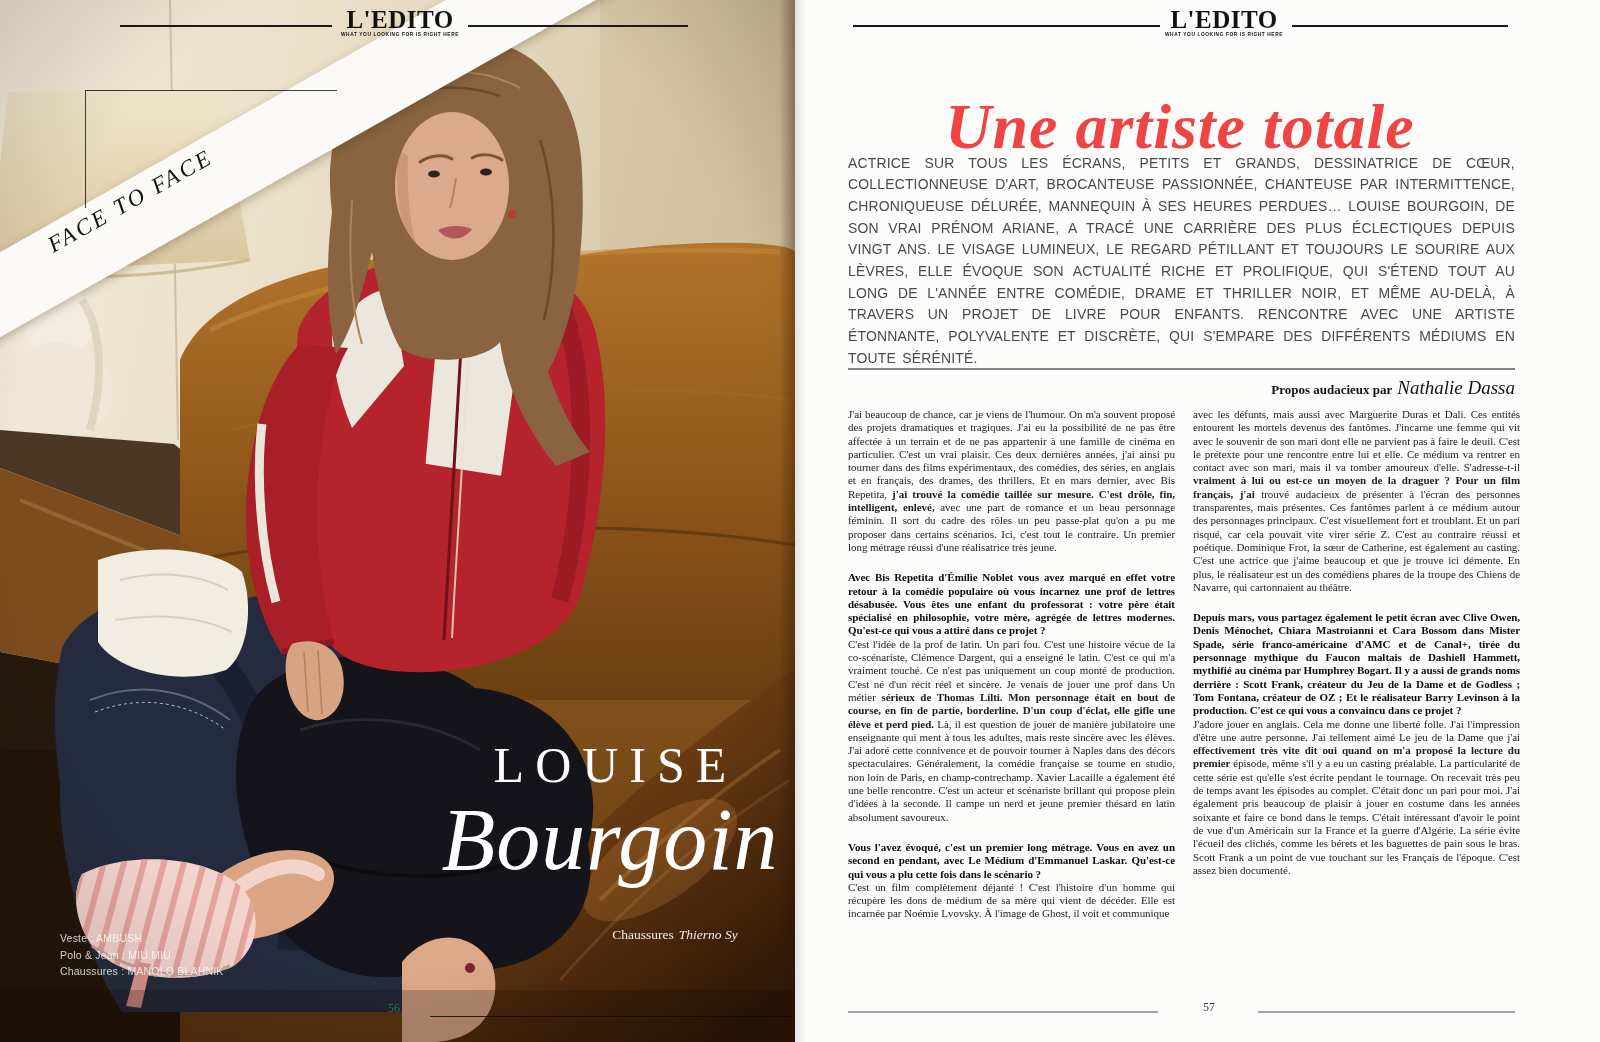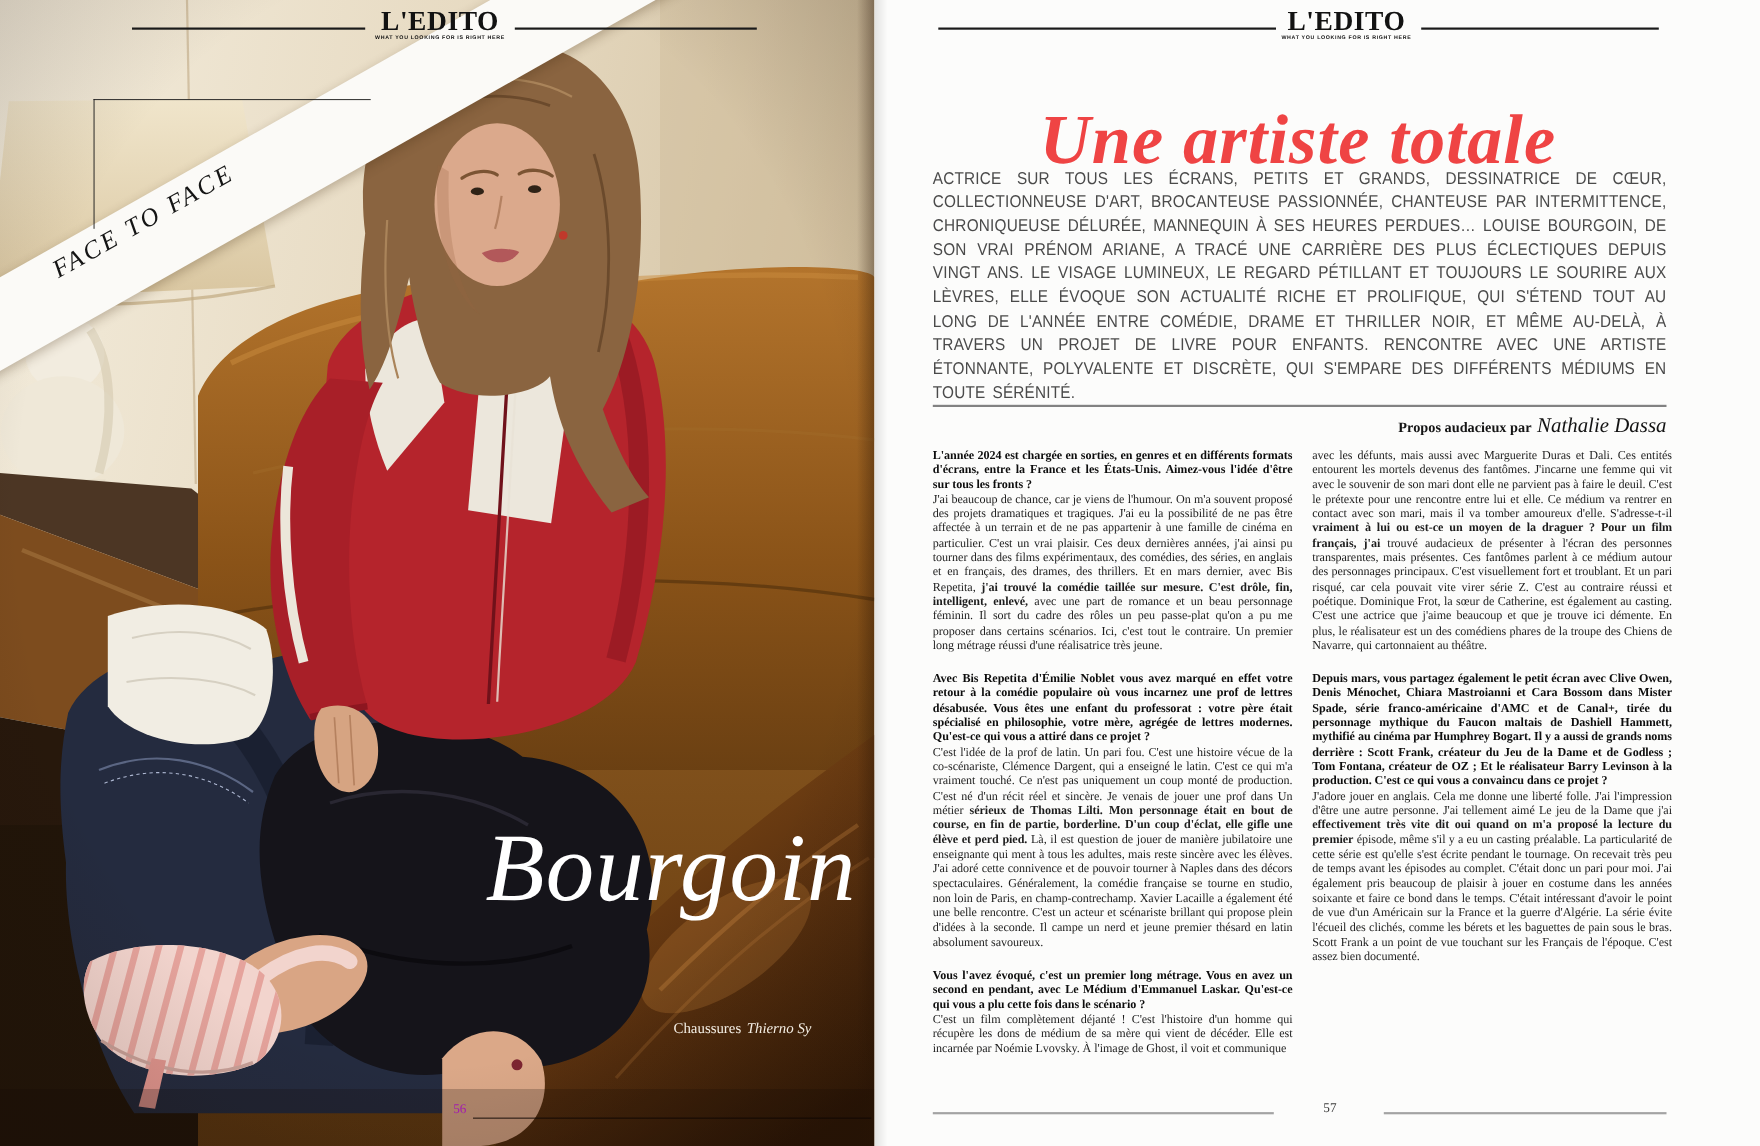--- a/index.html
+++ b/index.html
@@ -25,21 +25,21 @@
   .hline.thin{height:1.5px;}
   
   .name-block{position:absolute;left:430px;top:740px;width:360px;text-align:center;color:#ffffff;z-index:6;}
   .name-first{font:400 50px/1 "Liberation Serif",serif;letter-spacing:11px;text-indent:11px;}
   .name-last{font:italic 400 88px/1 "Liberation Serif",serif;margin-top:6px;letter-spacing:1px;}
   .photo-credit{position:absolute;left:545px;top:928px;width:260px;text-align:center;color:#f4eee4;
         font:400 13.5px/1 "Liberation Serif",serif;z-index:6;}
   .photo-credit i{margin-left:5px;}
   .credits{position:absolute;left:60px;top:930px;z-index:6;color:rgba(255,255,255,.78);
         font:400 10.5px/16.5px "Liberation Sans",sans-serif;letter-spacing:.2px;}
-  .folio-left{position:absolute;left:412px;top:1002px;color:#a21caf;font:400 12px/1 "Liberation Serif",serif;z-index:6;}
+  .folio-left{position:absolute;left:388px;top:1002px;color:#15803d;font:400 12px/1 "Liberation Serif",serif;z-index:6;}
   .folio-line-left{position:absolute;left:430px;top:1016px;width:362px;height:1px;background:rgba(15,8,3,.85);z-index:6;}
   
   .page-right{position:relative;width:805px;height:1042px;background:#fcfcfb;}
   .page-right::before{content:"";position:absolute;left:0;top:0;bottom:0;width:12px;
         background:linear-gradient(to right,rgba(0,0,0,.10),rgba(0,0,0,0));pointer-events:none;}
   .article-title{position:absolute;left:35px;top:50px;width:700px;text-align:center;
         font:italic 700 64px/1.05 "Liberation Serif",serif;color:#ef4444;letter-spacing:1px;}
   .intro{position:absolute;left:53px;top:136px;width:741px;transform:scaleX(.9);transform-origin:0 0;
         font:400 15.5px/21.7px "Liberation Sans",sans-serif;color:#4a4a4a;text-align:justify;
         letter-spacing:.2px;word-spacing:2.5px;}
@@ -235,27 +235,33 @@
     <div class="frame-left"></div>
 
     <div class="hline thin" style="left:120px;top:25px;width:212px;"></div>
     <div class="hline thin" style="left:468px;top:25px;width:220px;"></div>
     <div class="brand" style="left:340px;width:120px;">
       <div class="brand-name">L'EDITO</div>
       <div class="brand-tagline">WHAT YOU LOOKING FOR IS RIGHT HERE</div>
     </div>
 
     <div class="name-block">
+      <div class="name-first">LOUISE</div>
       <div class="name-last">Bourgoin</div>
     </div>
 
     <div class="photo-credit">
       <span>Chaussures</span><i>Thierno Sy</i>
     </div>
 
+    <div class="credits">
+        <div>Veste : AMBUSH</div>
+        <div>Polo &amp; Jean : MIU MIU</div>
+        <div>Chaussures : MANOLO BLAHNIK</div>
+      </div>
 
     <div class="folio-left">56</div>
     <div class="folio-line-left"></div>
   </div>
 
   <div class="page-right">
 
     <div class="hline thin" style="left:58px;top:25px;width:307px;background:#1a1a1a;"></div>
     <div class="hline thin" style="left:497px;top:25px;width:216px;background:#1a1a1a;"></div>
     <div class="brand" style="left:369px;width:120px;">
@@ -266,21 +272,20 @@
     <h1 class="article-title">Une artiste totale</h1>
 
     <p class="intro">ACTRICE SUR TOUS LES ÉCRANS, PETITS ET GRANDS, DESSINATRICE DE CŒUR, COLLECTIONNEUSE D'ART, BROCANTEUSE PASSIONNÉE, CHANTEUSE PAR INTERMITTENCE, CHRONIQUEUSE DÉLURÉE, MANNEQUIN À SES HEURES PERDUES… LOUISE BOURGOIN, DE SON VRAI PRÉNOM ARIANE, A TRACÉ UNE CARRIÈRE DES PLUS ÉCLECTIQUES DEPUIS VINGT ANS. LE VISAGE LUMINEUX, LE REGARD PÉTILLANT ET TOUJOURS LE SOURIRE AUX LÈVRES, ELLE ÉVOQUE SON ACTUALITÉ RICHE ET PROLIFIQUE, QUI S'ÉTEND TOUT AU LONG DE L'ANNÉE ENTRE COMÉDIE, DRAME ET THRILLER NOIR, ET MÊME AU-DELÀ, À TRAVERS UN PROJET DE LIVRE POUR ENFANTS. RENCONTRE AVEC UNE ARTISTE ÉTONNANTE, POLYVALENTE ET DISCRÈTE, QUI S'EMPARE DES DIFFÉRENTS MÉDIUMS EN TOUTE SÉRÉNITÉ.</p>
 
     <div class="byline-rule"></div>
     <div class="byline">
       <span>Propos audacieux par</span><i>Nathalie Dassa</i>
     </div>
 
     <div class="col col1">
-        <p class="qa-q">L'année 2024 est chargée en sorties, en genres et en différents formats d'écrans, entre la France et les États-Unis. Aimez-vous l'idée d'être sur tous les fronts ?</p>
         <p class="qa-a">J'ai beaucoup de chance, car je viens de l'humour. On m'a souvent proposé des projets dramatiques et tragiques. J'ai eu la possibilité de ne pas être affectée à un terrain et de ne pas appartenir à une famille de cinéma en particulier. C'est un vrai plaisir. Ces deux dernières années, j'ai ainsi pu tourner dans des films expérimentaux, des comédies, des séries, en anglais et en français, des drames, des thrillers. Et en mars dernier, avec Bis Repetita, <b>j'ai trouvé la comédie taillée sur mesure. C'est drôle, fin, intelligent, enlevé,</b> avec une part de romance et un beau personnage féminin. Il sort du cadre des rôles un peu passe-plat qu'on a pu me proposer dans certains scénarios. Ici, c'est tout le contraire. Un premier long métrage réussi d'une réalisatrice très jeune.</p>
         <p class="qa-q">Avec Bis Repetita d'Émilie Noblet vous avez marqué en effet votre retour à la comédie populaire où vous incarnez une prof de lettres désabusée. Vous êtes une enfant du professorat : votre père était spécialisé en philosophie, votre mère, agrégée de lettres modernes. Qu'est-ce qui vous a attiré dans ce projet ?</p>
         <p class="qa-a">C'est l'idée de la prof de latin. Un pari fou. C'est une histoire vécue de la co-scénariste, Clémence Dargent, qui a enseigné le latin. C'est ce qui m'a vraiment touché. Ce n'est pas uniquement un coup monté de production. C'est né d'un récit réel et sincère. Je venais de jouer une prof dans Un métier <b>sérieux de Thomas Lilti. Mon personnage était en bout de course, en fin de partie, borderline. D'un coup d'éclat, elle gifle une élève et perd pied.</b> Là, il est question de jouer de manière jubilatoire une enseignante qui ment à tous les adultes, mais reste sincère avec les élèves. J'ai adoré cette connivence et de pouvoir tourner à Naples dans des décors spectaculaires. Généralement, la comédie française se tourne en studio, non loin de Paris, en champ-contrechamp. Xavier Lacaille a également été une belle rencontre. C'est un acteur et scénariste brillant qui propose plein d'idées à la seconde. Il campe un nerd et jeune premier thésard en latin absolument savoureux.</p>
         <p class="qa-q">Vous l'avez évoqué, c'est un premier long métrage. Vous en avez un second en pendant, avec Le Médium d'Emmanuel Laskar. Qu'est-ce qui vous a plu cette fois dans le scénario ?</p>
         <p class="qa-a">C'est un film complètement déjanté ! C'est l'histoire d'un homme qui récupère les dons de médium de sa mère qui vient de décéder. Elle est incarnée par Noémie Lvovsky. À l'image de Ghost, il voit et communique</p>
       </div>
     <div class="col col2">
         <p class="qa-a">avec les défunts, mais aussi avec Marguerite Duras et Dali. Ces entités entourent les mortels devenus des fantômes. J'incarne une femme qui vit avec le souvenir de son mari dont elle ne parvient pas à faire le deuil. C'est le prétexte pour une rencontre entre lui et elle. Ce médium va rentrer en contact avec son mari, mais il va tomber amoureux d'elle. S'adresse-t-il <b>vraiment à lui ou est-ce un moyen de la draguer ? Pour un film français, j'ai</b> trouvé audacieux de présenter à l'écran des personnes transparentes, mais présentes. Ces fantômes parlent à ce médium autour des personnages principaux. C'est visuellement fort et troublant. Et un pari risqué, car cela pouvait vite virer série Z. C'est au contraire réussi et poétique. Dominique Frot, la sœur de Catherine, est également au casting. C'est une actrice que j'aime beaucoup et que je trouve ici démente. En plus, le réalisateur est un des comédiens phares de la troupe des Chiens de Navarre, qui cartonnaient au théâtre.</p>
         <p class="qa-q">Depuis mars, vous partagez également le petit écran avec Clive Owen, Denis Ménochet, Chiara Mastroianni et Cara Bossom dans Mister Spade, série franco-américaine d'AMC et de Canal+, tirée du personnage mythique du Faucon maltais de Dashiell Hammett, mythifié au cinéma par Humphrey Bogart. Il y a aussi de grands noms derrière : Scott Frank, créateur du Jeu de la Dame et de Godless ; Tom Fontana, créateur de OZ ; Et le réalisateur Barry Levinson à la production. C'est ce qui vous a convaincu dans ce projet ?</p>
         <p class="qa-a">J'adore jouer en anglais. Cela me donne une liberté folle. J'ai l'impression d'être une autre personne. J'ai tellement aimé Le jeu de la Dame que j'ai <b>effectivement très vite dit oui quand on m'a proposé la lecture du premier</b> épisode, même s'il y a eu un casting préalable. La particularité de cette série est qu'elle s'est écrite pendant le tournage. On recevait très peu de temps avant les épisodes au complet. C'était donc un pari pour moi. J'ai également pris beaucoup de plaisir à jouer en costume dans les années soixante et faire ce bond dans le temps. C'était intéressant d'avoir le point de vue d'un Américain sur la France et la guerre d'Algérie. La série évite l'écueil des clichés, comme les bérets et les baguettes de pain sous le bras. Scott Frank a un point de vue touchant sur les Français de l'époque. C'est assez bien documenté.</p>

